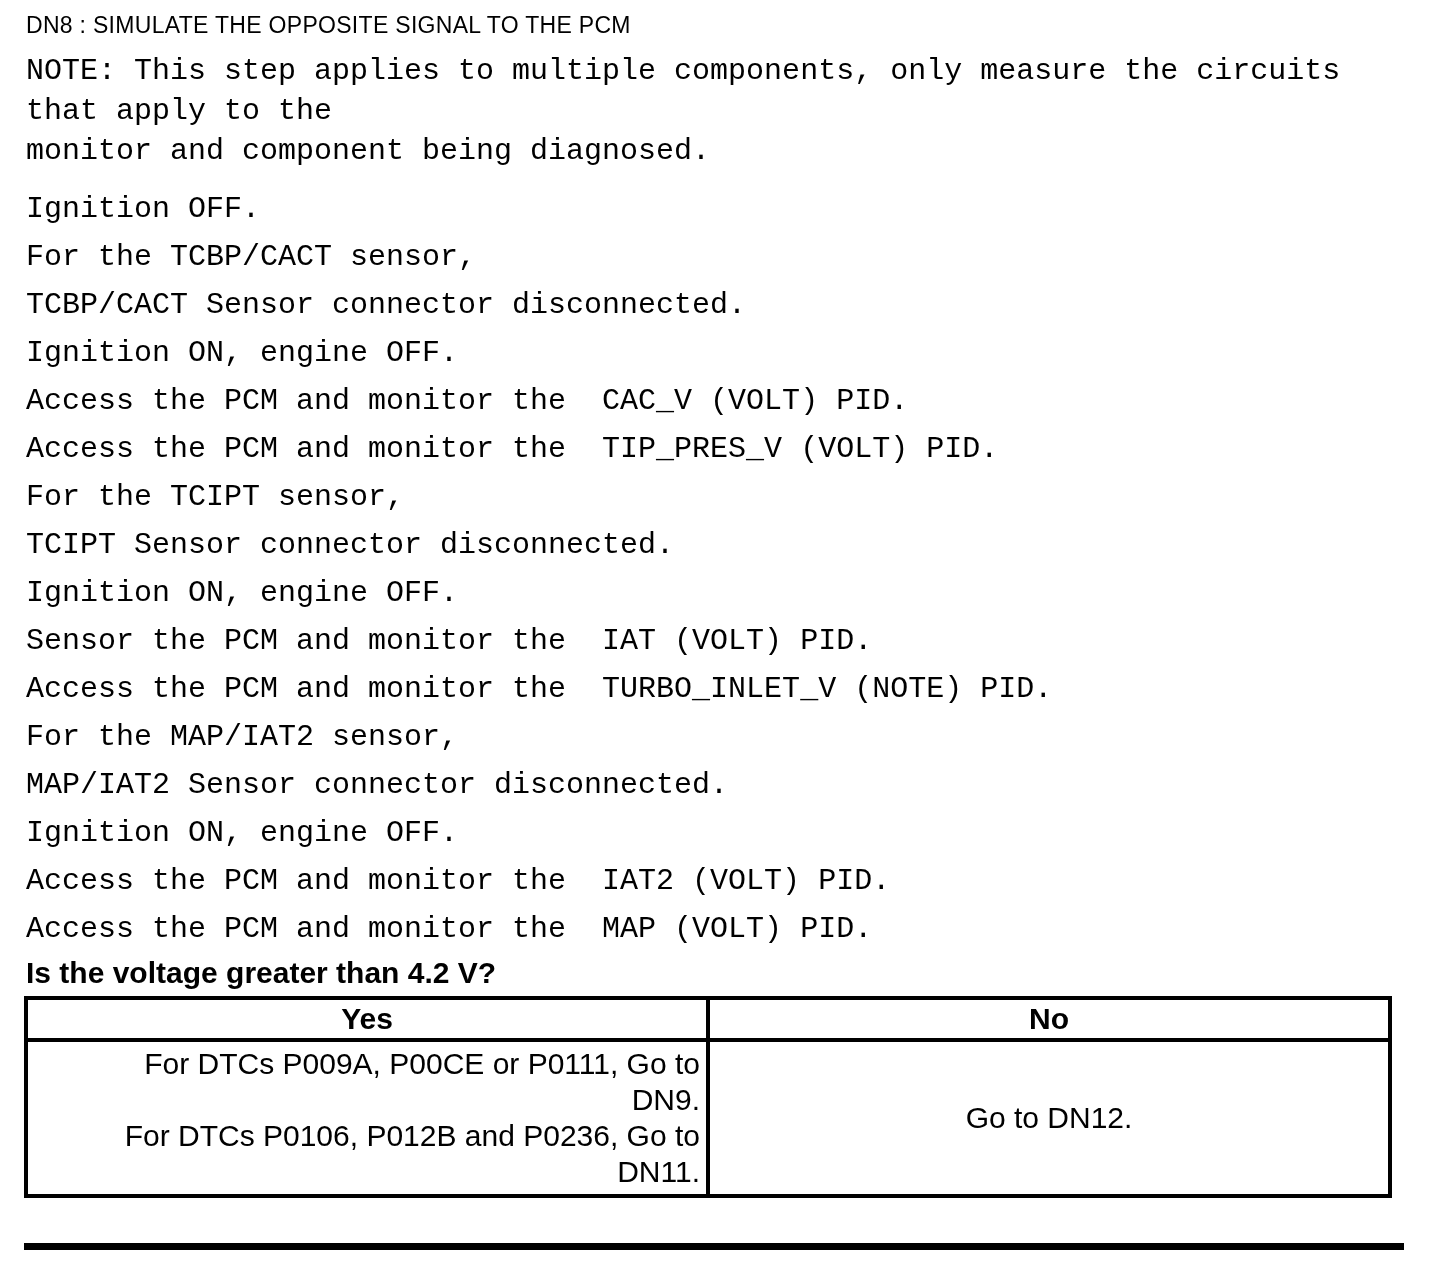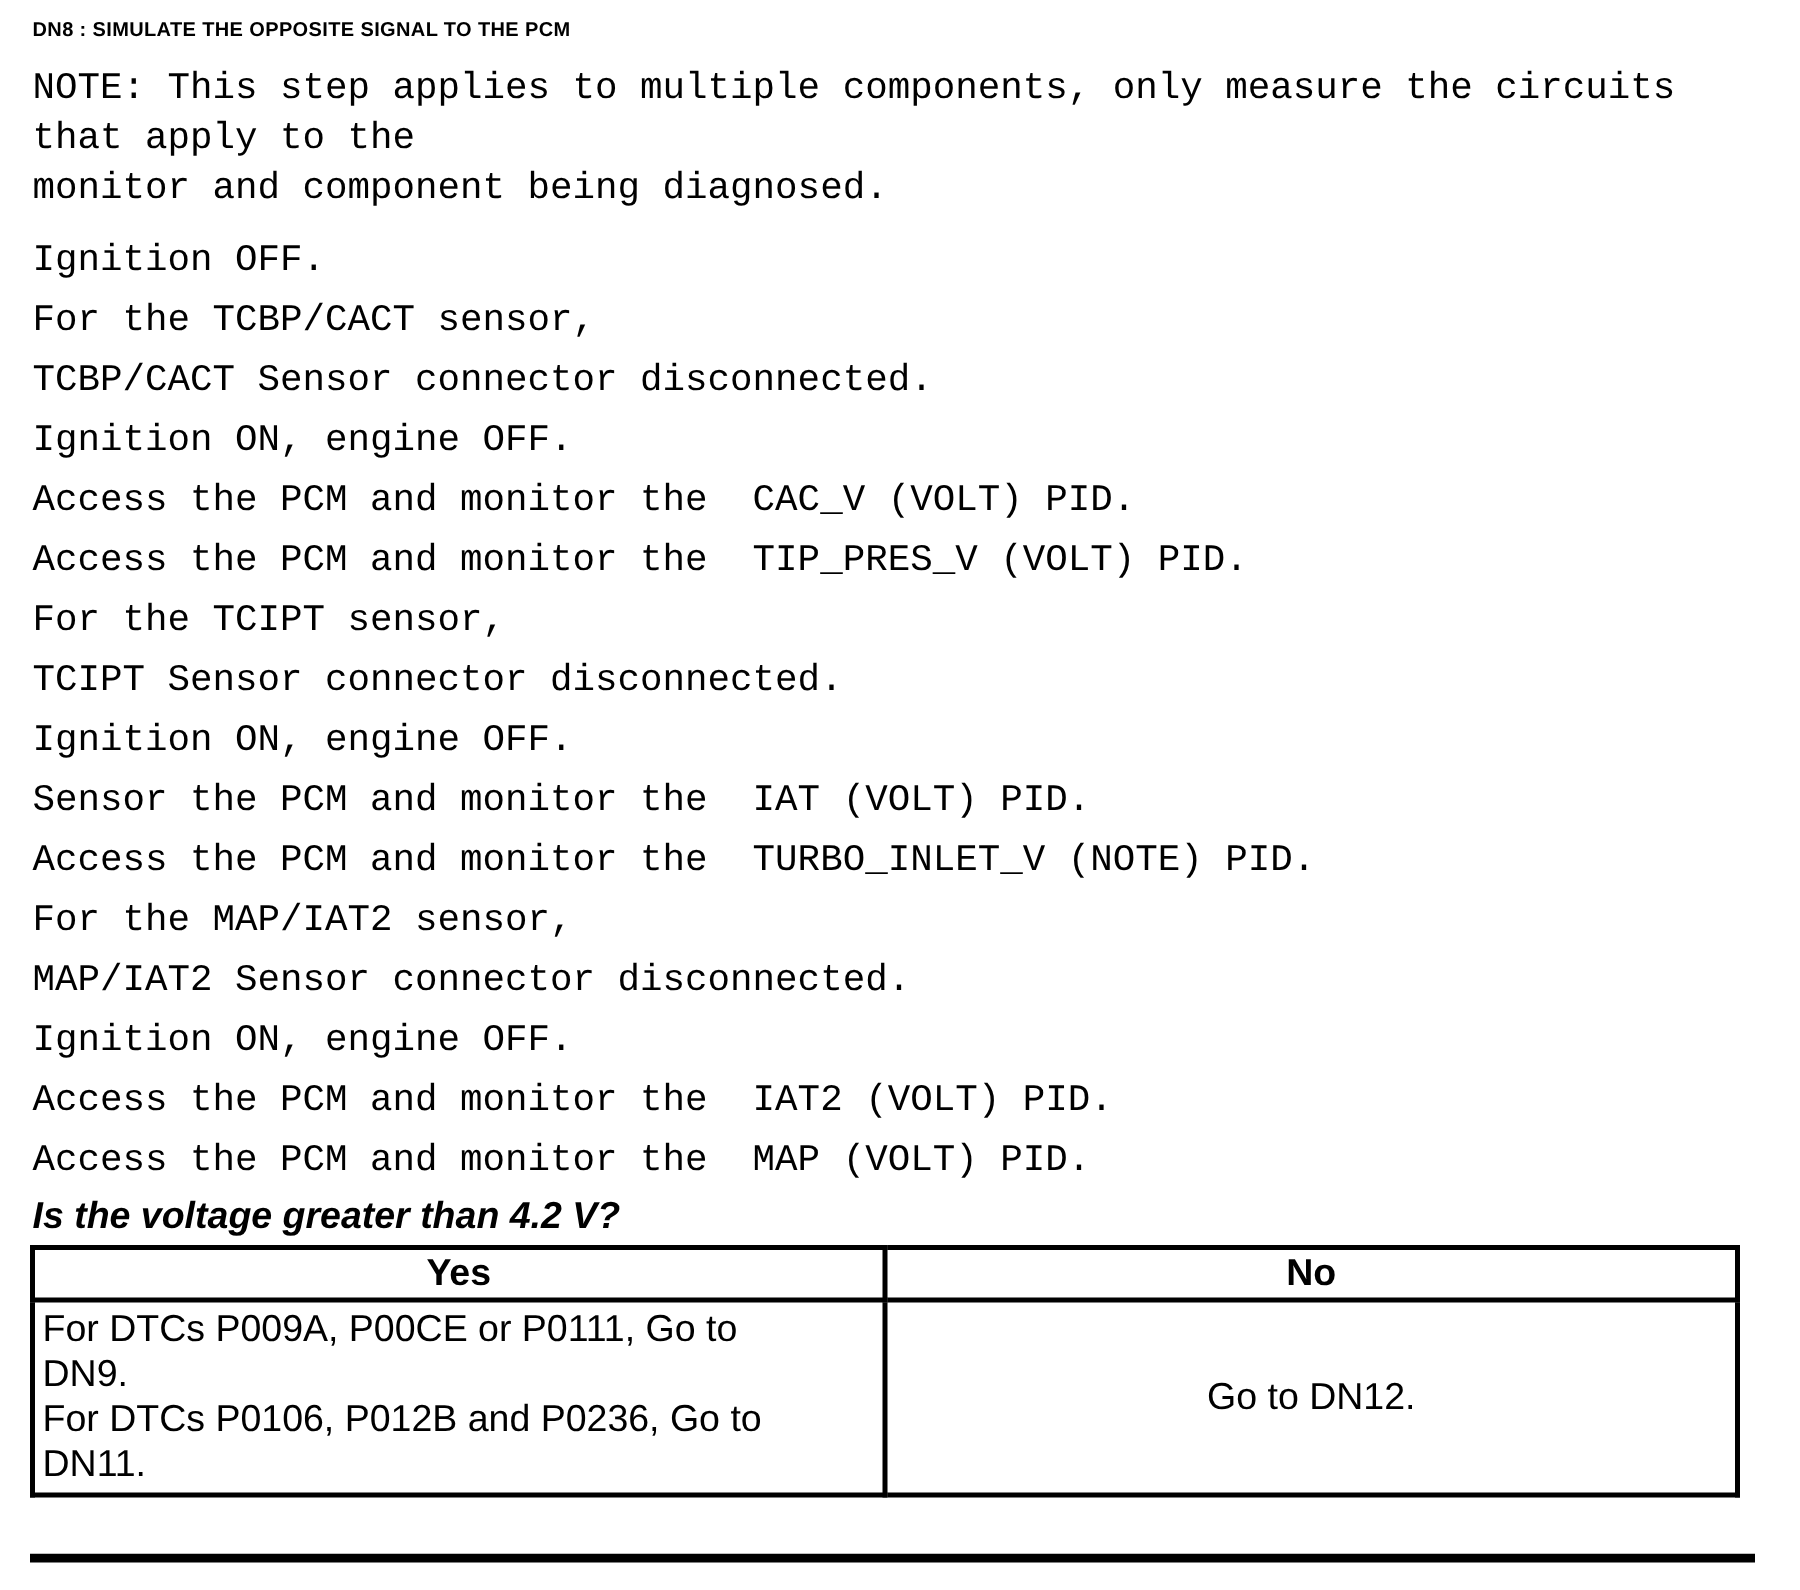--- a/index.html
+++ b/index.html
@@ -13,42 +13,41 @@
     position: relative;
     width: 1440px; height: 1272px;
     background: #ffffff;
     overflow: hidden;
   }
   .content {
     position: absolute;
     left: 26px; top: 12px; right: 26px;
   }
   .title {
-    font-size: 16px;
-    font-weight: bold;
+    font-size: 23px;
+    font-weight: normal;
     line-height: 26px;
     letter-spacing: 0.3px;
     margin-bottom: 13px;
     white-space: pre-wrap;
   }
   .line {
     font-size: 30px;
     line-height: 40px;
     white-space: pre-wrap;
     font-family: Liberation Mono, monospace;
   }
   .note-block { margin-bottom: 18px; }
   .step { margin-bottom: 8px; }
   .question {
     font-size: 30px;
     line-height: 40px;
     font-weight: bold;
     margin-top: -4px;
     white-space: pre-wrap;
-    font-style: italic;
   }
   table.results {
     position: absolute;
     left: 24px; top: 996px;
     width: 1368px; height: 202px;
     border-collapse: collapse;
     table-layout: fixed;
     border: 1px solid #f9a8d4;
   }
   table.results th, table.results td {
@@ -57,21 +56,21 @@
   table.results th {
     height: 42px;
     font-size: 30px;
     font-weight: bold;
     text-align: center;
     line-height: 38px;
     padding: 0;
   }
   td.cell-yes {
     vertical-align: top;
-    text-align: left;
+    text-align: right;
     padding: 4px 6px;
     font-size: 30px;
   }
   td.cell-yes .cell-line {
     font-size: 30px;
     line-height: 36px;
     white-space: pre-wrap;
   }
   td.cell-no {
     vertical-align: middle;

